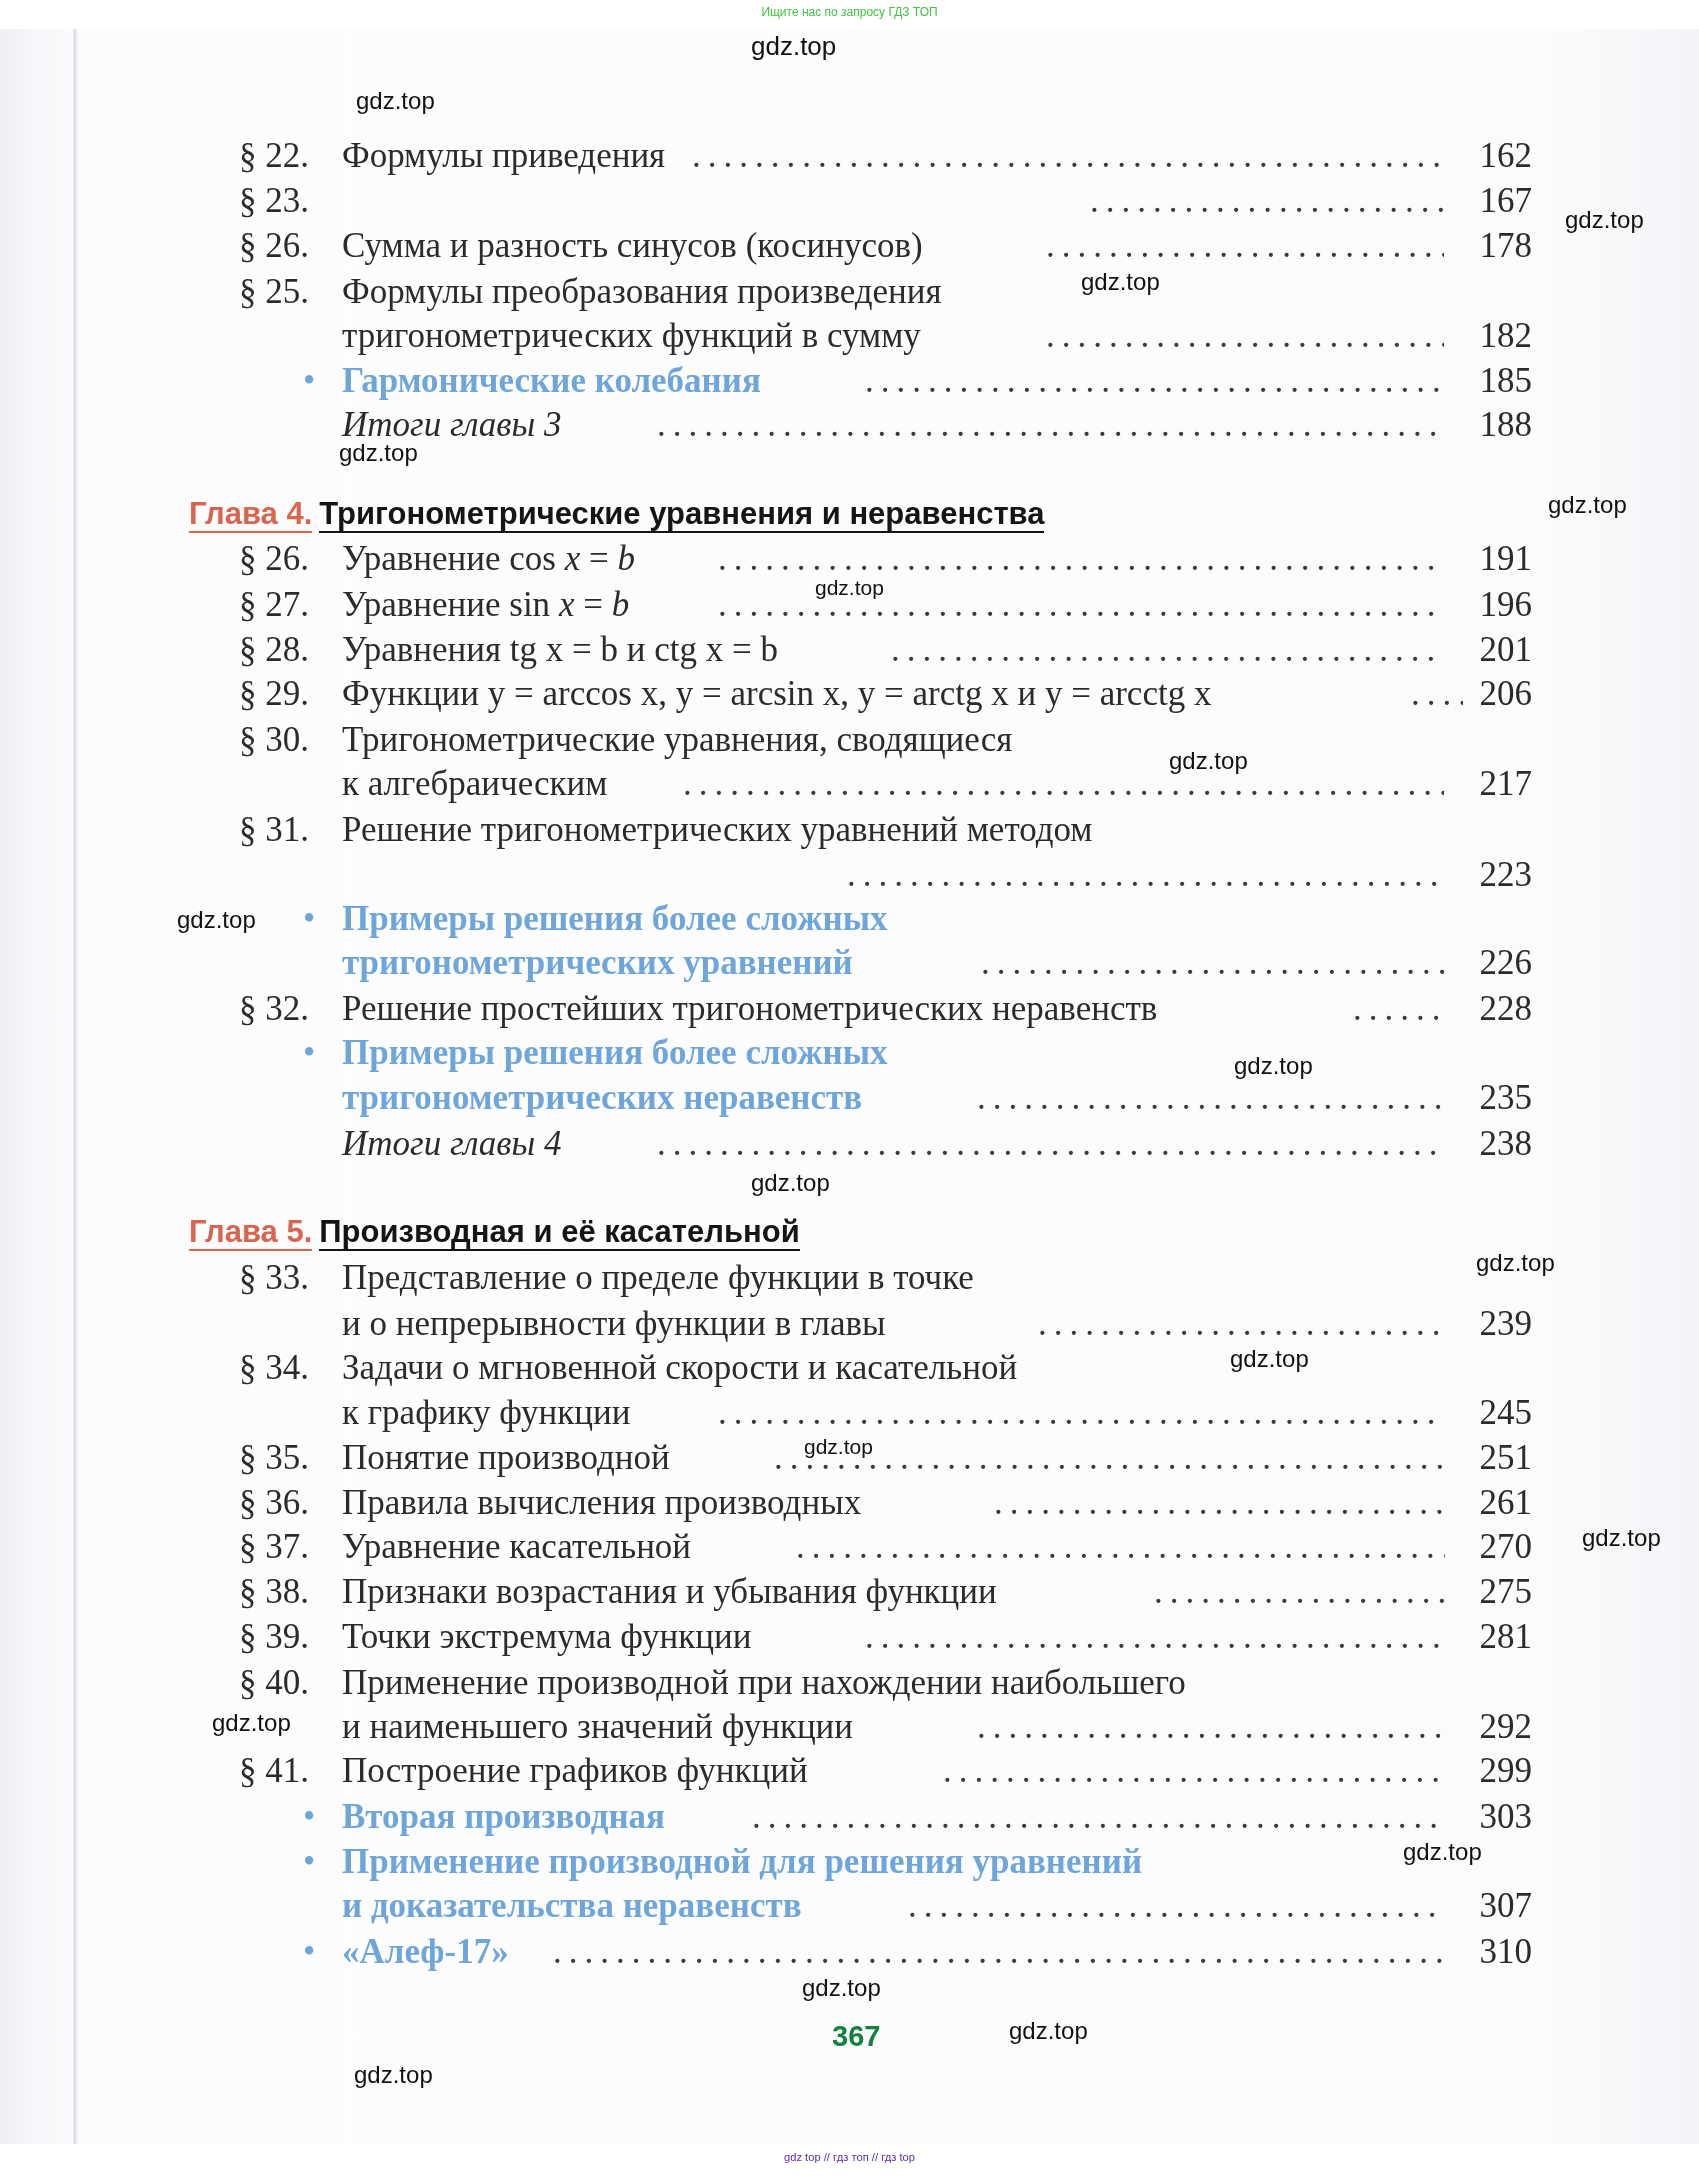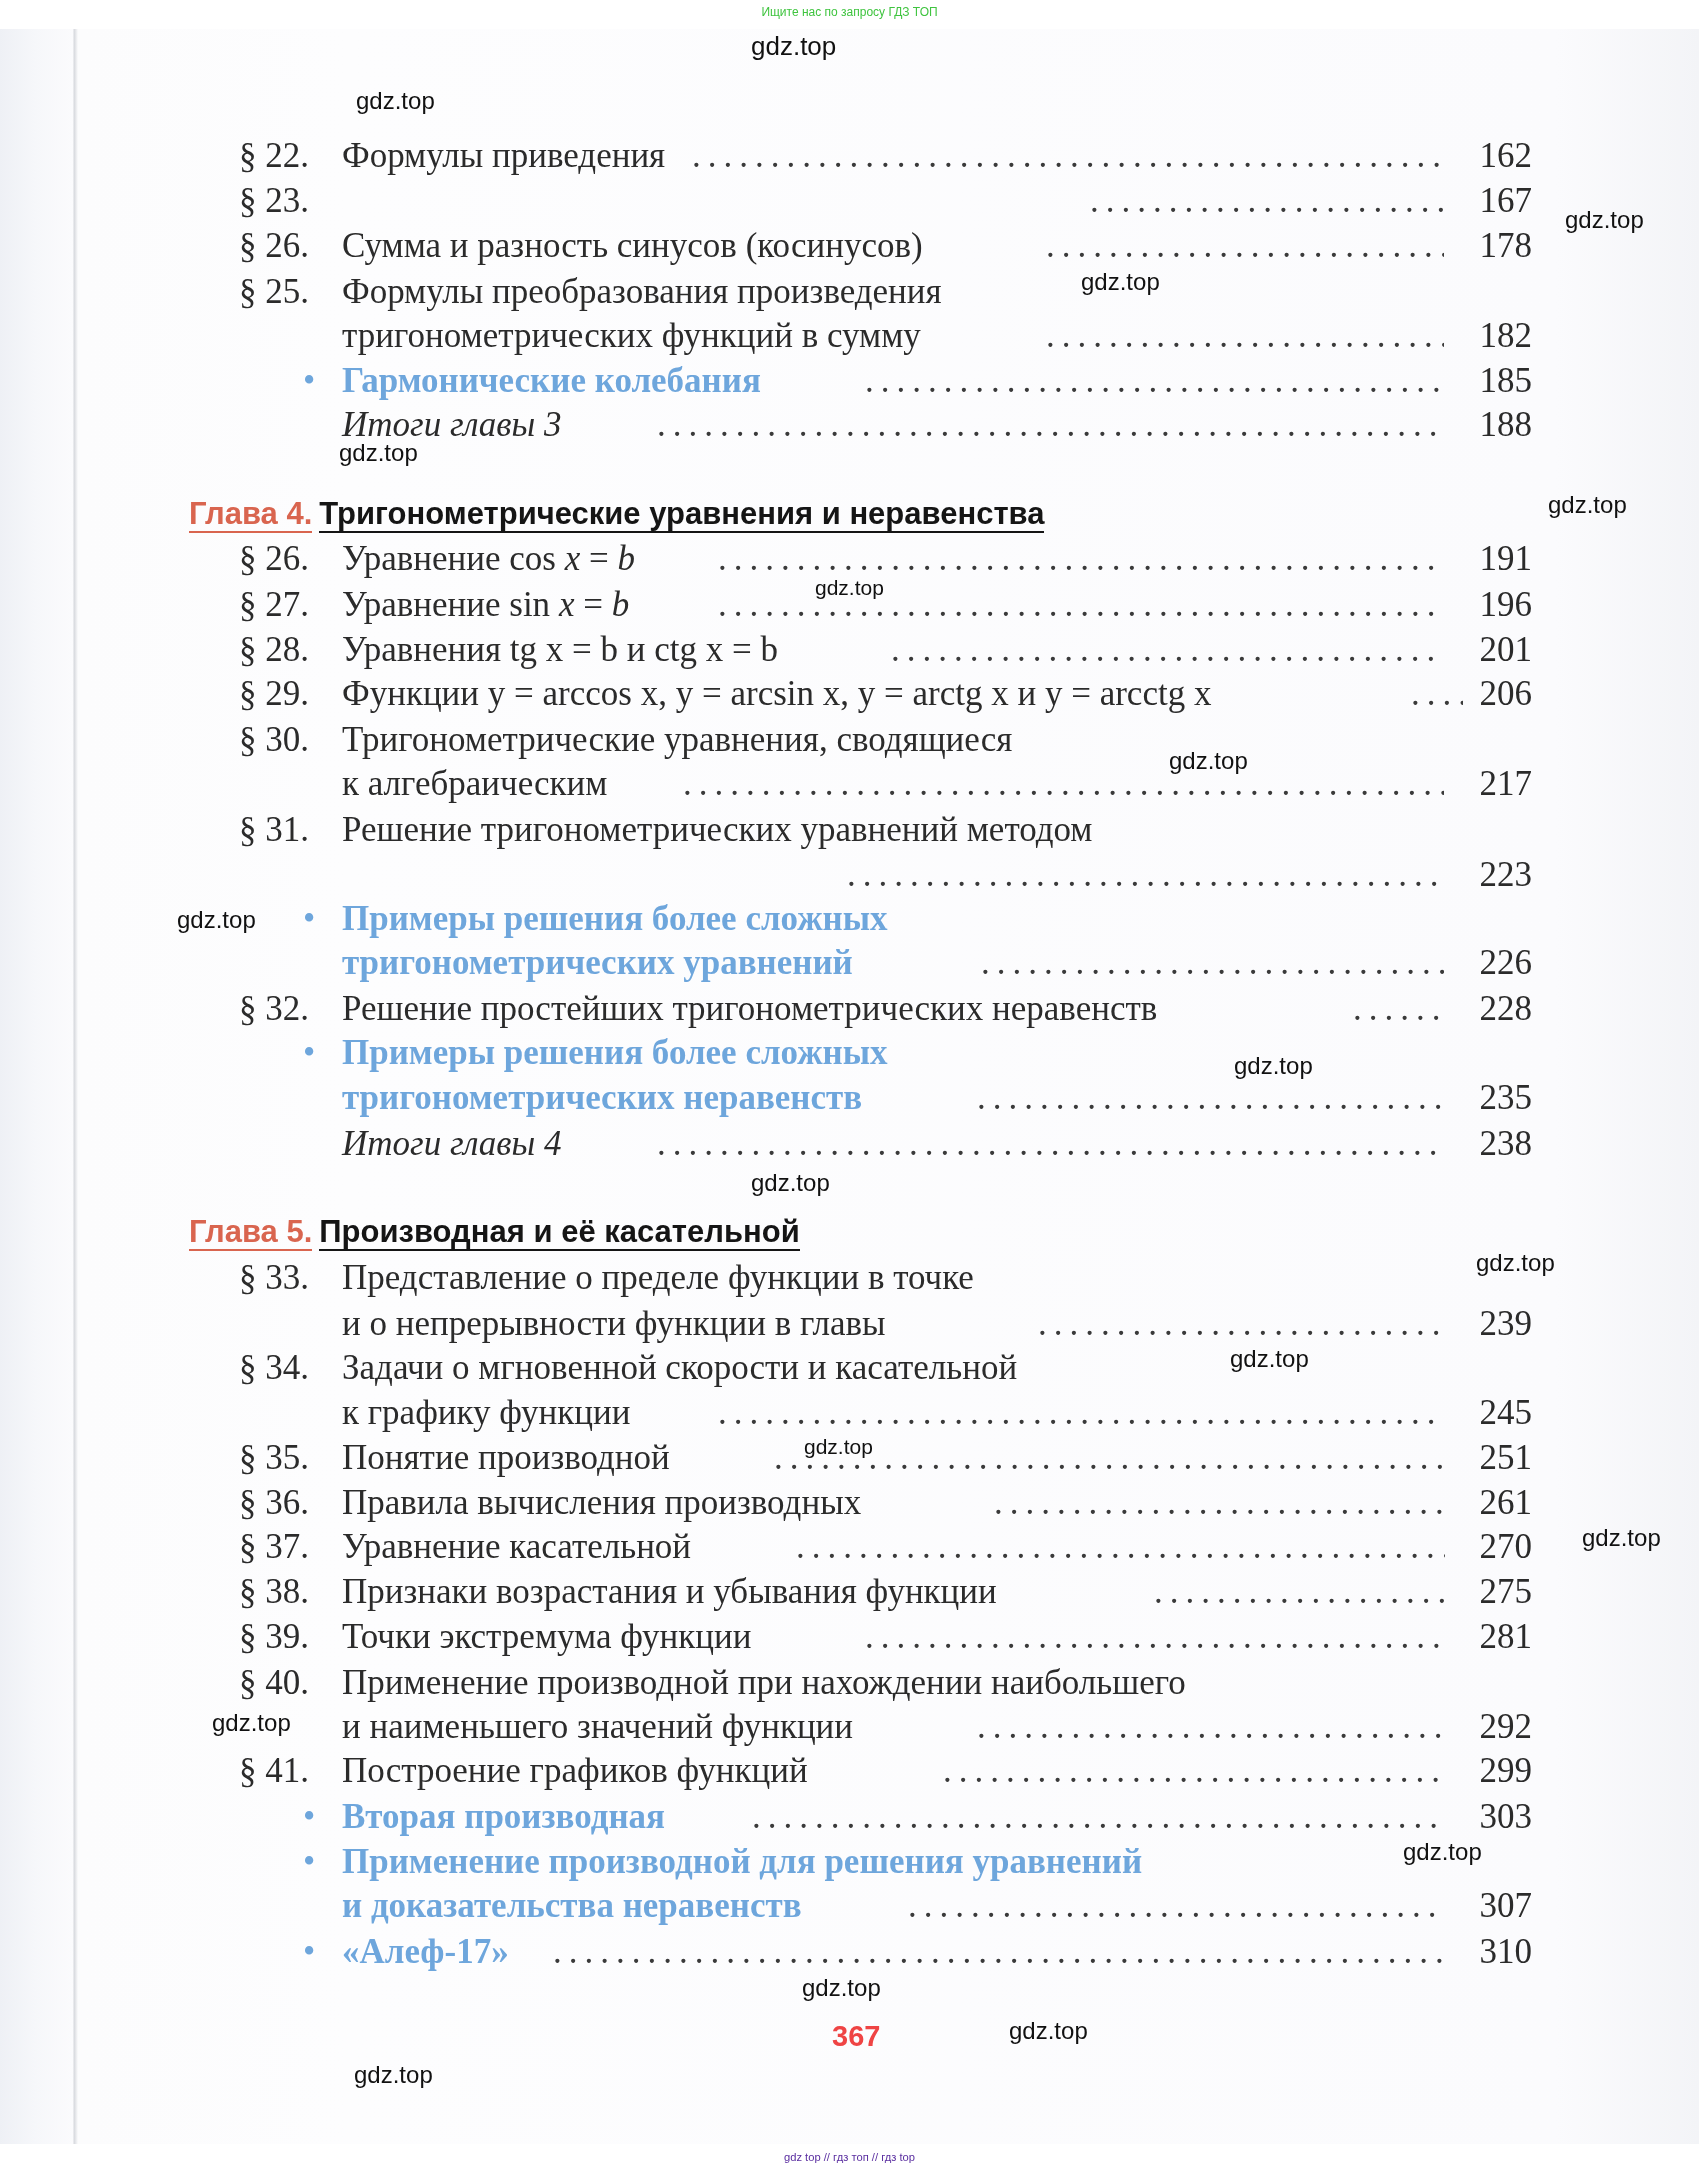--- a/index.html
+++ b/index.html
@@ -57,21 +57,21 @@
     }
     .chapter .ch-label {
       color: #d9654f; border-bottom: 2.6px solid #d9654f;
     }
     .chapter .ch-title {
       color: #151515; border-bottom: 2.6px solid #151515; margin-left: 7px;
     }
     .pagenum {
       position: absolute; left: 832px; top: 2020px;
       font-family: "Liberation Sans", "DejaVu Sans", sans-serif;
-      font-weight: bold; font-size: 29px; color: #ef4444;
+      font-weight: bold; font-size: 29px; color: #15803d;
     }
     .wm {
       position: absolute;
       font-family: "Liberation Sans", "DejaVu Sans", sans-serif;
       color: #111111; white-space: nowrap;
     }
     .wm.l { font-size: 26px; }
     .wm.m { font-size: 24px; }
     .wm.s { font-size: 21px; }
   </style>

